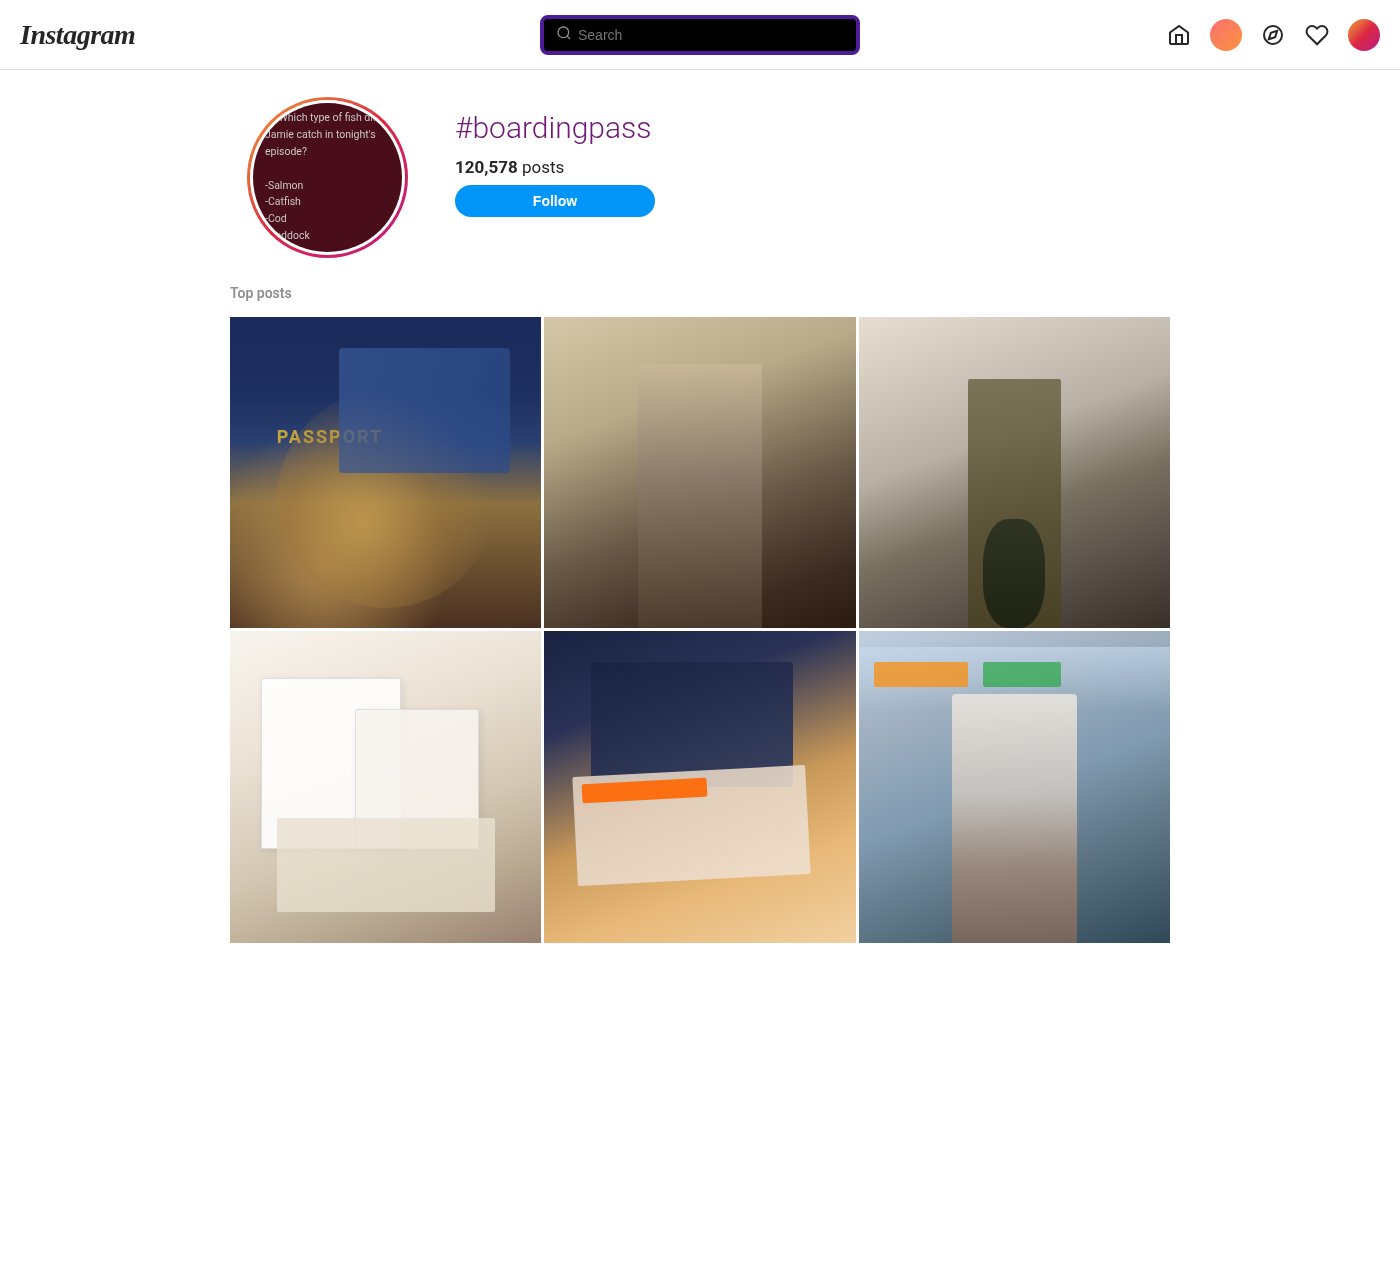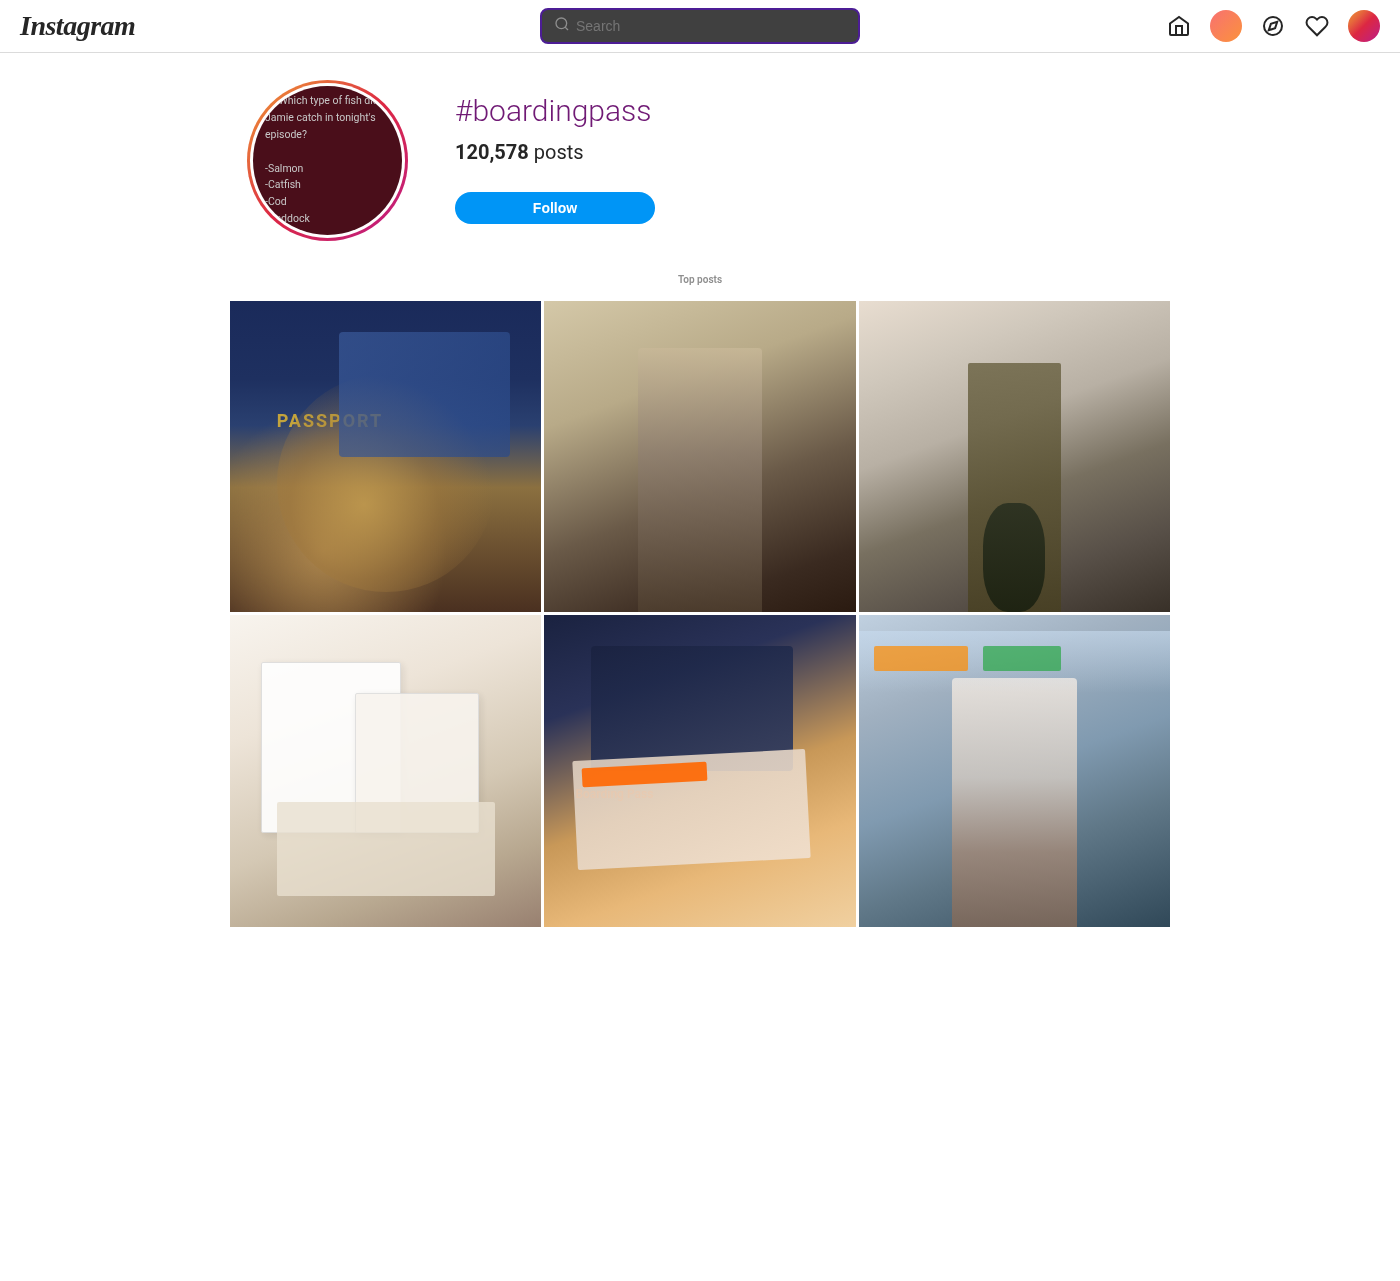--- a/index.html
+++ b/index.html
@@ -3,21 +3,21 @@
   <meta charset="utf-8">
   <style>
     * { box-sizing: border-box; margin: 0; padding: 0; }
     body { font-family: -apple-system, BlinkMacSystemFont, 'Segoe UI', Roboto, Helvetica, Arial, sans-serif; background: #fff; color: #262626; }
 
     
     .header {
       display: flex;
       align-items: center;
       padding: 0 20px;
-      height: 53px;
+      height: 70px;
       border-bottom: 1px solid #dbdbdb;
       background: #fff;
       position: sticky;
       top: 0;
       z-index: 100;
     }
     .header-logo {
       font-family: 'Georgia', serif;
       font-style: italic;
       font-size: 28px;
@@ -28,22 +28,22 @@
       letter-spacing: -0.5px;
     }
     .header-search {
       flex: 1;
       display: flex;
       justify-content: center;
     }
     .search-box {
       display: flex;
       align-items: center;
-      background: #404040;
-      border: 2px solid #4c1d95;
+      background: #000000;
+      border: 4px solid #4c1d95;
       border-radius: 8px;
       padding: 6px 12px;
       width: 320px;
       gap: 6px;
     }
     .search-icon-svg { color: #8e8e8e; }
     .search-input {
       border: none;
       background: transparent;
       outline: none;
@@ -135,23 +135,23 @@
       flex: 1;
       padding-top: 10px;
     }
     .hashtag-title {
       font-size: 30px;
       font-weight: 300;
       color: #701a75;
       margin-bottom: 12px;
     }
     .posts-count {
-      font-size: 20px;
+      font-size: 17px;
       color: #262626;
-      margin-bottom: 28px;
+      margin-bottom: 8px;
     }
     .posts-count strong { font-weight: 700; }
     .follow-btn {
       background: #0095f6;
       color: #fff;
       border: none;
       border-radius: 16px;
       padding: 8px 0;
       width: 200px;
       font-size: 14px;
@@ -167,27 +167,26 @@
     .related-label { color: #8e8e8e; margin-right: 6px; }
     .hashtag-link { color: #00376b; cursor: pointer; margin-right: 6px; }
 
     
     .content-section {
       max-width: 980px;
       margin: 0 auto;
       padding: 0 20px 40px;
     }
     .section-title {
-      font-size: 10px;
+      font-size: 14px;
       font-weight: 600;
       color: #8e8e8e;
       margin-bottom: 16px;
       text-transform: none;
       letter-spacing: 0;
-      text-align: center;
     }
     .posts-grid {
       display: grid;
       grid-template-columns: repeat(3, 1fr);
       gap: 3px;
     }
     .post-item {
       aspect-ratio: 1;
       overflow: hidden;
       cursor: pointer;

